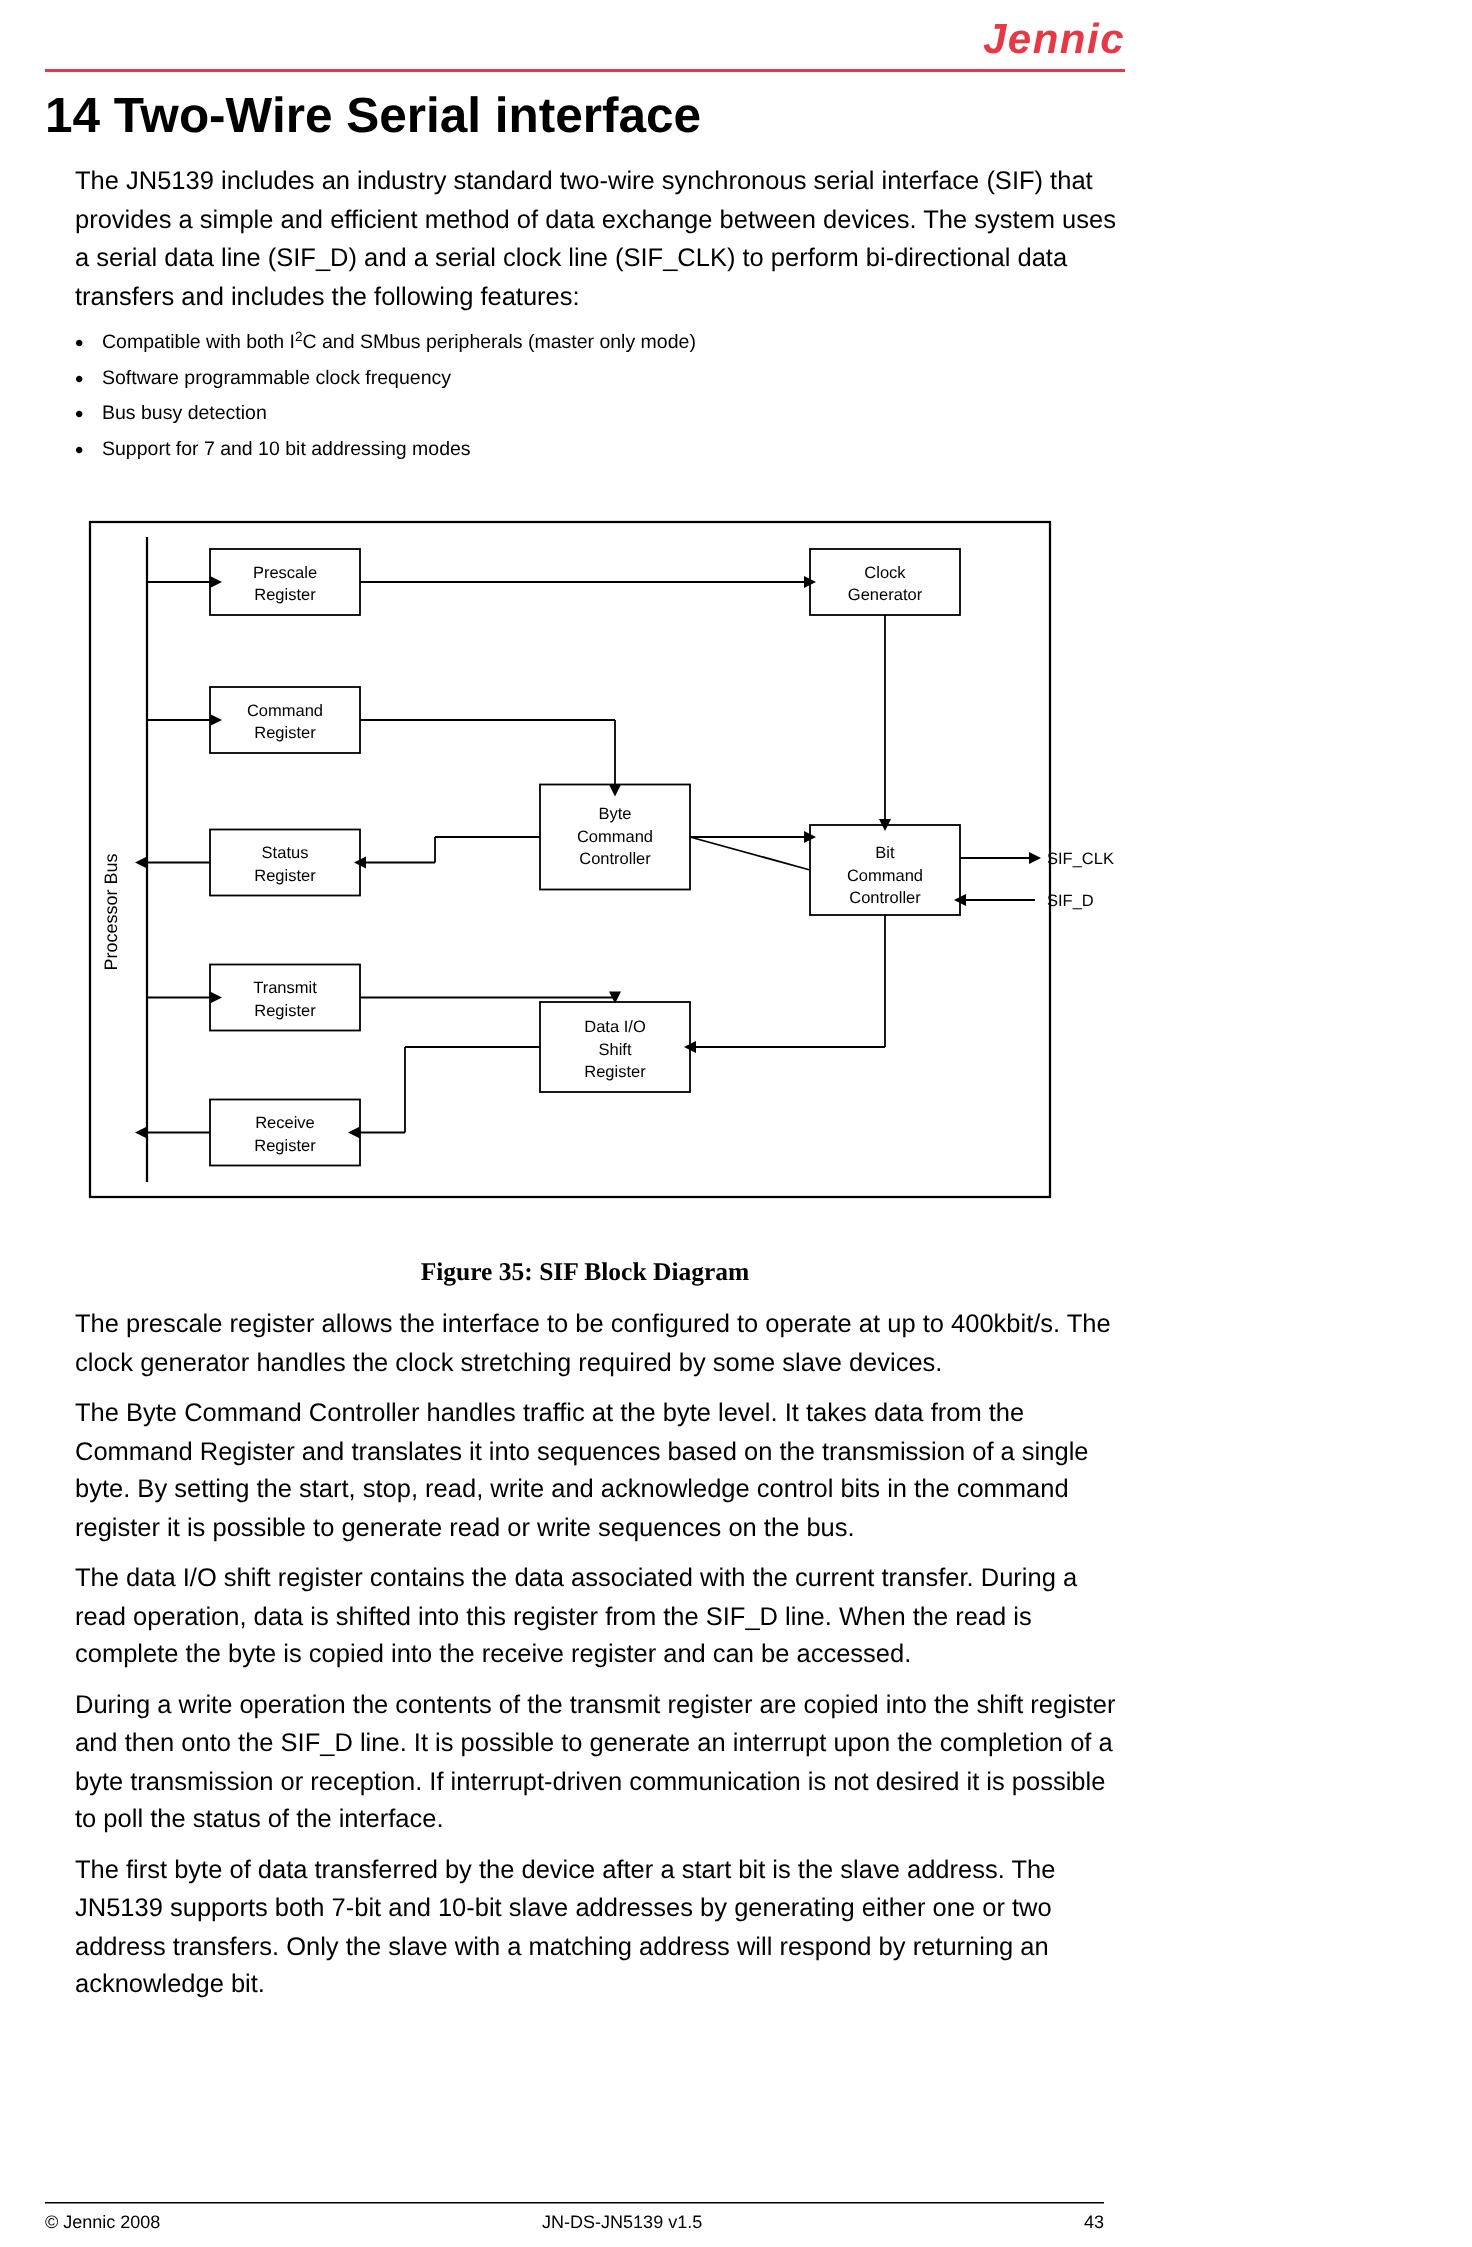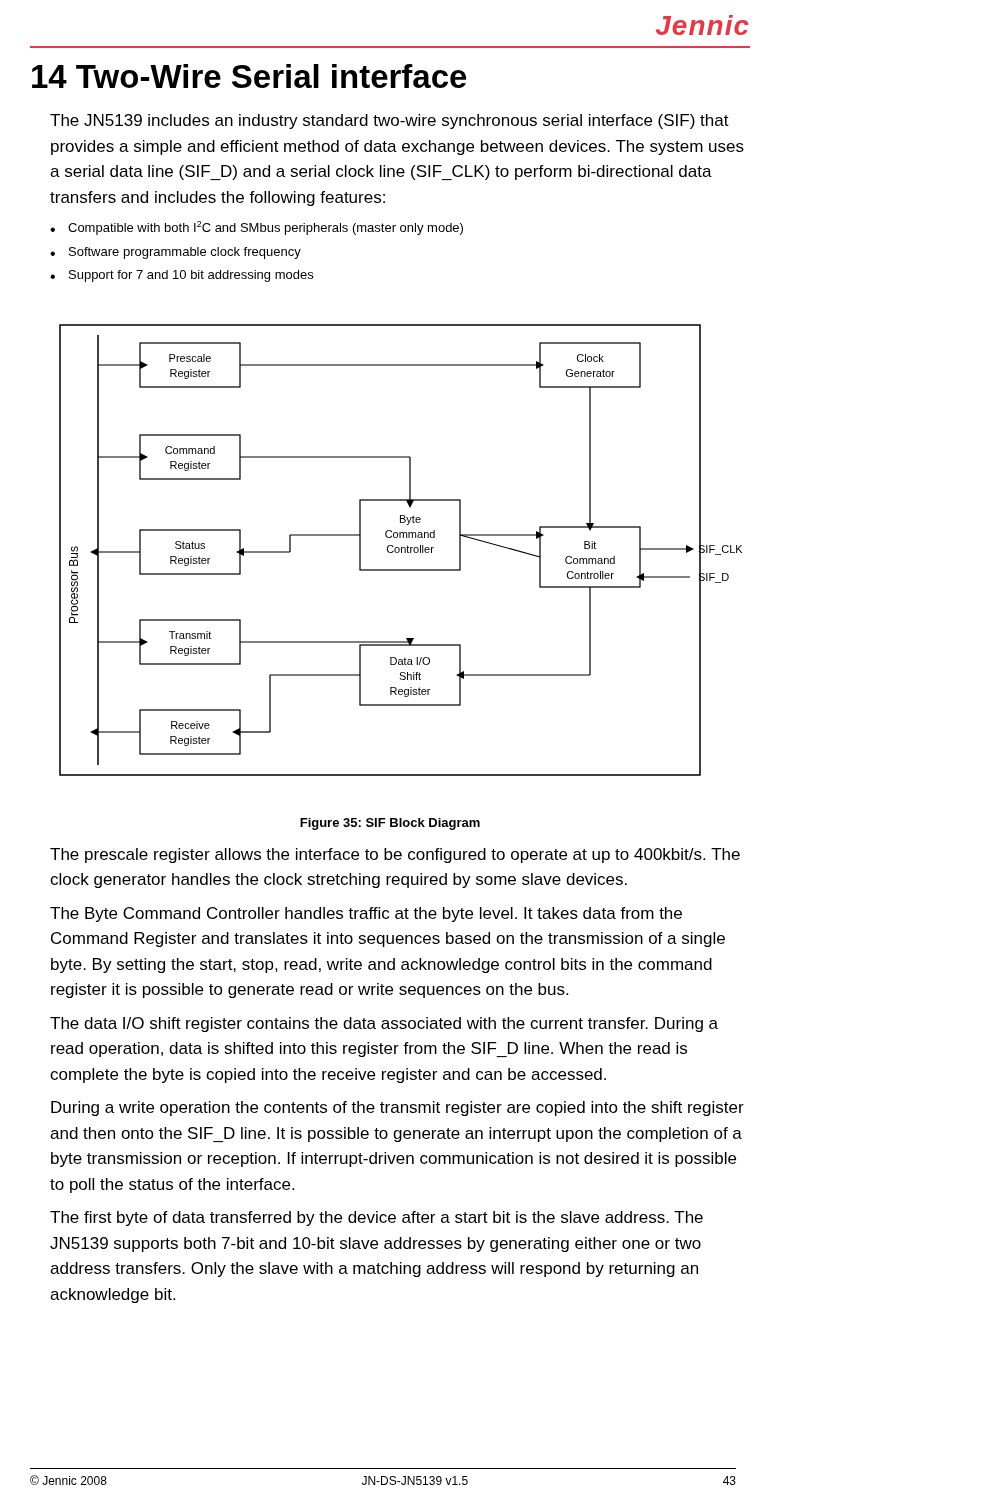--- a/index.html
+++ b/index.html
@@ -76,22 +76,23 @@
     }
     .diagram-svg {
       width: 720px;
       height: 490px;
     }
 
     
     .figure-caption {
       text-align: center;
       font-weight: bold;
-      font-size: 13px;
+      font-size: 17px;
       margin-bottom: 12px;
+      font-family: Liberation Serif, serif;
     }
 
     
     .footer-bar {
       border-top: 1px solid #000;
       display: flex;
       justify-content: space-between;
       padding-top: 5px;
       font-size: 12px;
       margin-top: auto;
@@ -110,20 +111,21 @@
     <span class="brand-logo">Jennic</span>
   </div>
 
   <h1 class="page-title">14 Two-Wire Serial interface</h1>
 
   <p class="body-text">The JN5139 includes an industry standard two-wire synchronous serial interface (SIF) that provides a simple and efficient method of data exchange between devices. The system uses a serial data line (SIF_D) and a serial clock line (SIF_CLK) to perform bi-directional data transfers and includes the following features:</p>
 
   <ul class="bullet-list">
   <li>Compatible with both I<sup>2</sup>C and SMbus peripherals (master only mode)</li>
       <li>Software programmable clock frequency</li>
+      <li>Bus busy detection</li>
       <li>Support for 7 and 10 bit addressing modes</li>
     </ul>
 
   <div class="diagram-container">
     <svg class="diagram-svg" viewBox="0 0 720 490">
 
       <rect x="30" y="20" width="640" height="450" fill="none" stroke="#000" stroke-width="1.5"></rect>
 
       <text x="48" y="280" font-size="12" transform="rotate(-90, 48, 280)" text-anchor="middle" font-family="Arial">Processor Bus</text>
 

